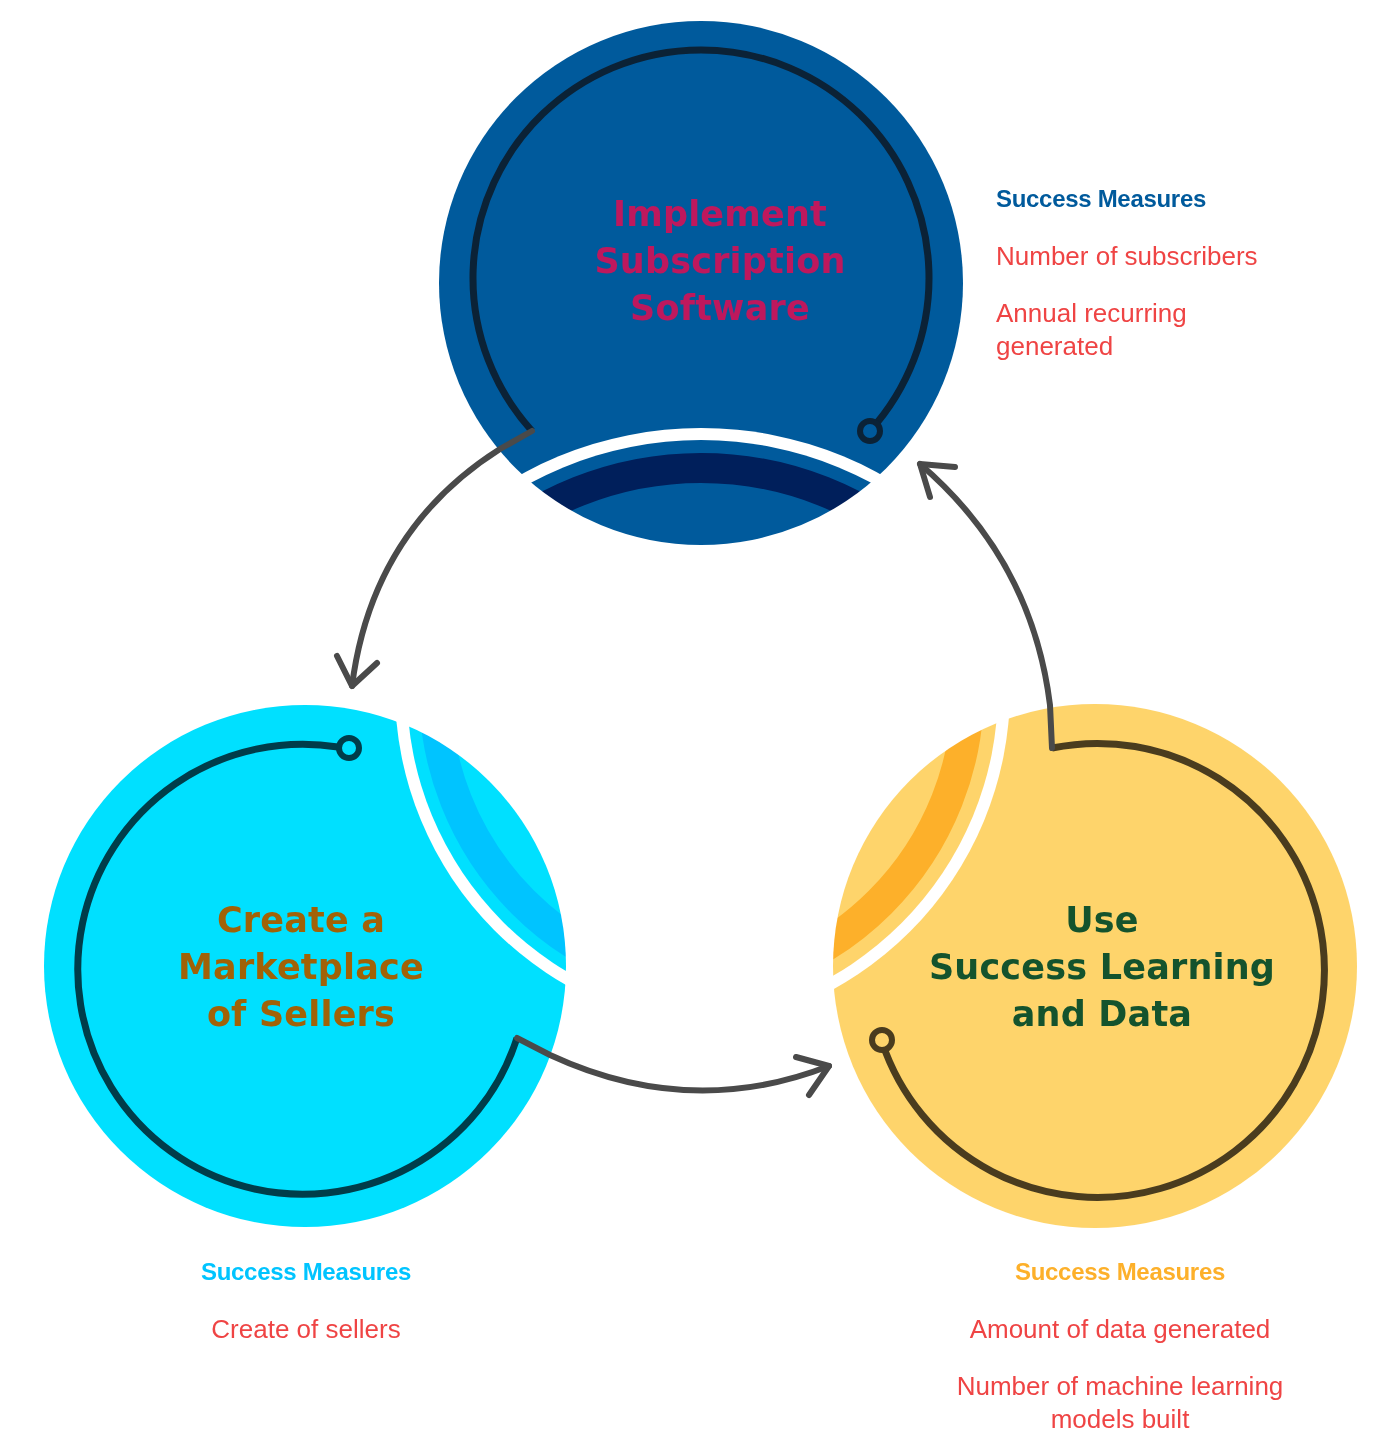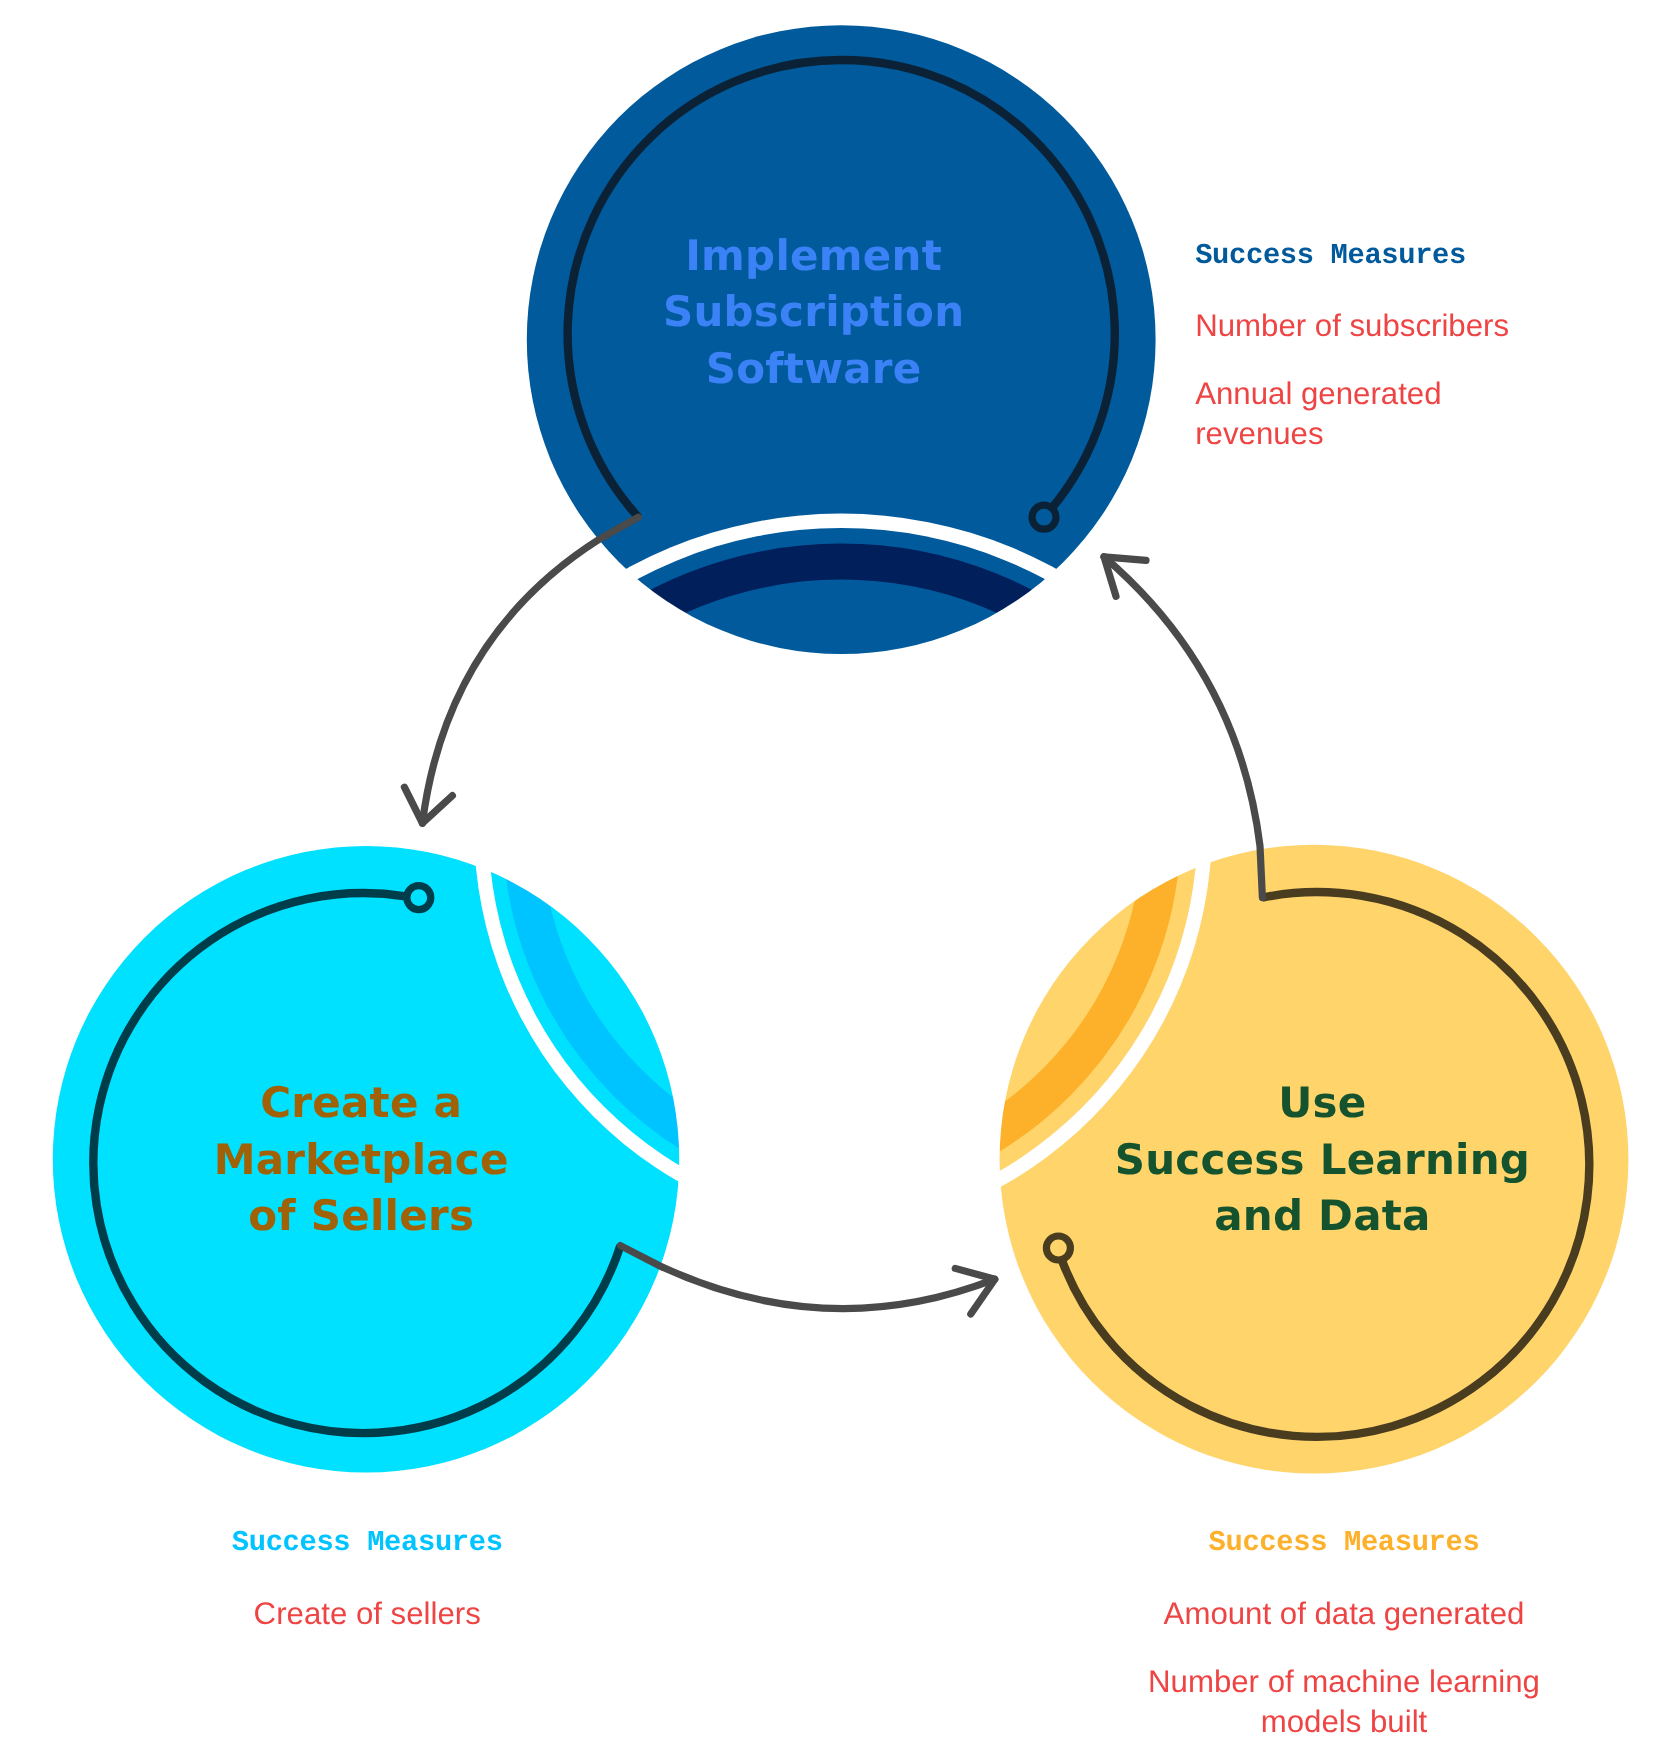--- a/index.html
+++ b/index.html
@@ -1,21 +1,21 @@
 <!DOCTYPE html>
 <html><head>
 <meta charset="utf-8">
 <style>
   html, body { margin: 0; padding: 0; background: #ffffff; }
   body { width: 1400px; height: 1448px; position: relative; overflow: hidden; font-family: "Liberation Sans", sans-serif; }
   #diagram { position: absolute; left: 0; top: 0; width: 1400px; height: 1448px; }
   .circle-title { position: absolute; text-align: center; font-family: "DejaVu Sans", sans-serif; font-weight: bold; font-size: 35px; line-height: 47px; letter-spacing: 0.2px; }
   .circle-title span { display: block; }
   .measures { position: absolute; font-family: "Liberation Sans", sans-serif; }
-  .measures .heading { font-family: Liberation Mono, monospace; font-weight: bold; font-size: 24px; line-height: 30px; margin: 15px 0 26px 0; letter-spacing: -0.3px; }
+  .measures .heading { font-family: Liberation Sans, sans-serif; font-weight: bold; font-size: 24px; line-height: 30px; margin: 0 0 26px 0; letter-spacing: -0.3px; }
   .measures .item { font-size: 26px; line-height: 33px; color: #ef4444; margin: 0 0 24px 0; }
   #measures-top { left: 996px; top: 184px; width: 320px; text-align: left; }
   #measures-left { left: 106px; top: 1257px; width: 400px; text-align: center; }
   #measures-right { left: 920px; top: 1257px; width: 400px; text-align: center; }
 </style>
 </head>
 <body>
 
 <svg id="diagram" width="1400" height="1448" viewBox="0 0 1400 1448" xmlns="http://www.w3.org/2000/svg">
   <defs>
@@ -103,42 +103,42 @@
     <path class="stroke-arrow" fill="none" stroke-width="6" stroke-linecap="round" d="M 517 1038 L 550 1055 Q 690 1120 829 1066" stroke="#4A4A4A"></path>
     <path class="stroke-arrow" fill="none" stroke-width="6" stroke-linecap="round" stroke-linejoin="round" d="M 796 1057 L 829 1066 L 809 1095" stroke="#4A4A4A"></path>
   </g>
 
   <g>
     <path class="stroke-arrow" fill="none" stroke-width="6" stroke-linecap="round" d="M 1052 748 L 1050 705 Q 1032 560 920 464" stroke="#4A4A4A"></path>
     <path class="stroke-arrow" fill="none" stroke-width="6" stroke-linecap="round" stroke-linejoin="round" d="M 955 467 L 920 464 L 930 497" stroke="#4A4A4A"></path>
   </g>
 </svg>
 
-<div class="circle-title" id="title-subscription" style="left: 528px; top: 191px; width: 300px; color: #3b82f6;">
+<div class="circle-title" id="title-subscription" style="left: 570px; top: 191px; width: 300px; color: #be185d;">
   <span>Implement</span>
   <span>Subscription</span>
   <span>Software</span>
 </div>
 
 <div class="circle-title" id="title-marketplace" style="left: 151px; top: 897px; width: 300px; color: #a16207;">
   <span>Create a</span>
   <span>Marketplace</span>
   <span>of Sellers</span>
 </div>
 
 <div class="circle-title" id="title-ml" style="left: 922px; top: 897px; width: 360px; color: #14532d;">
   <span>Use</span>
   <span>Success Learning</span>
   <span>and Data</span>
 </div>
 
 <div class="measures" id="measures-top">
   <div class="heading" style="color: rgb(0, 90, 156);">Success Measures</div>
   <div class="item">Number of subscribers</div>
-  <div class="item" style="width:230px;">Annual generated revenues</div>
+  <div class="item" style="width:230px;">Annual recurring generated</div>
 </div>
 
 <div class="measures" id="measures-left">
   <div class="heading" style="color: rgb(0, 196, 255);">Success Measures</div>
   <div class="item">Create of sellers</div>
 </div>
 
 <div class="measures" id="measures-right">
   <div class="heading" style="color: rgb(253, 176, 42);">Success Measures</div>
   <div class="item">Amount of data generated</div>

